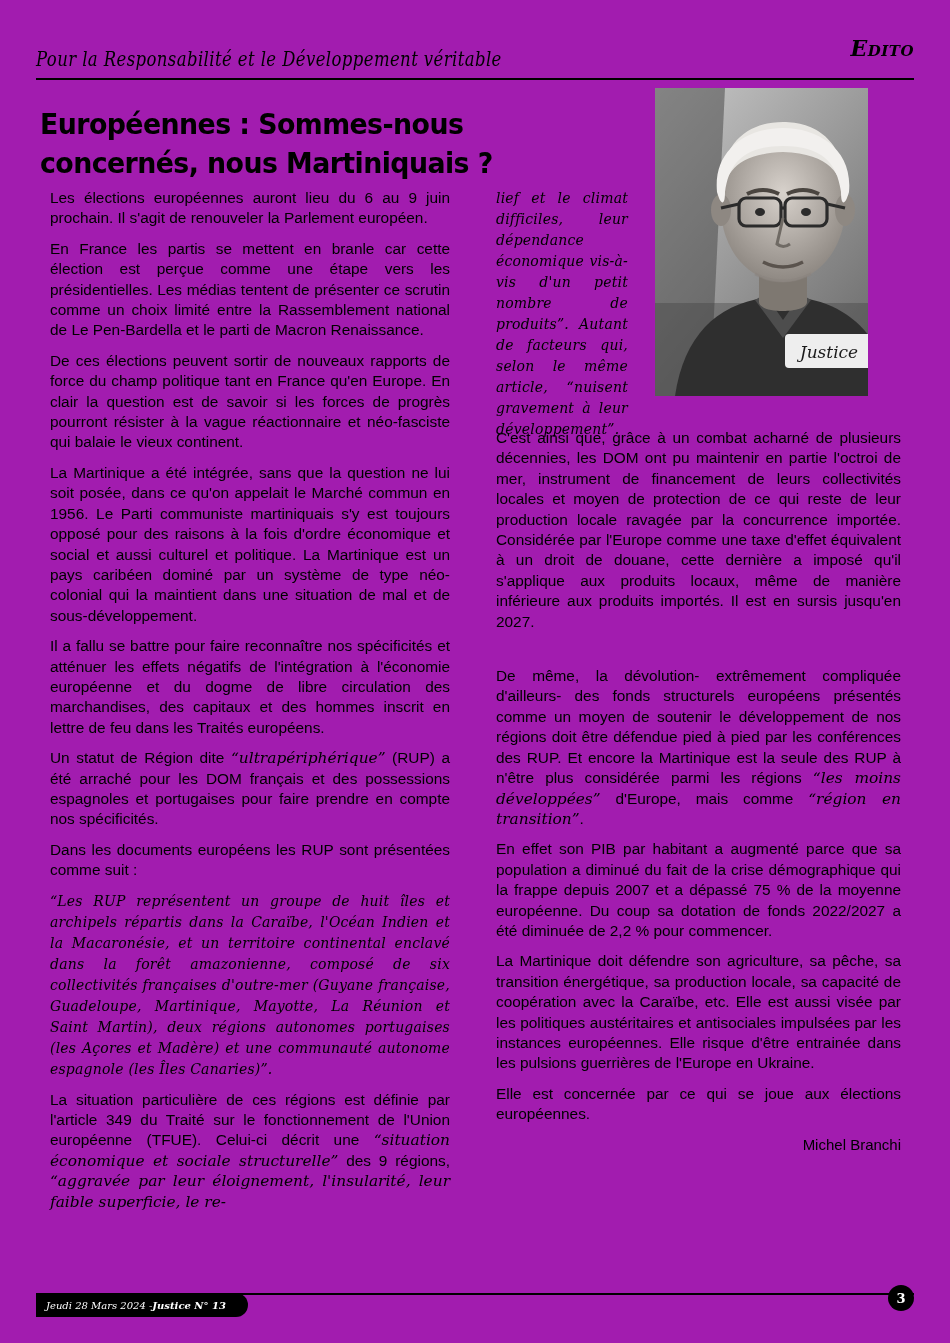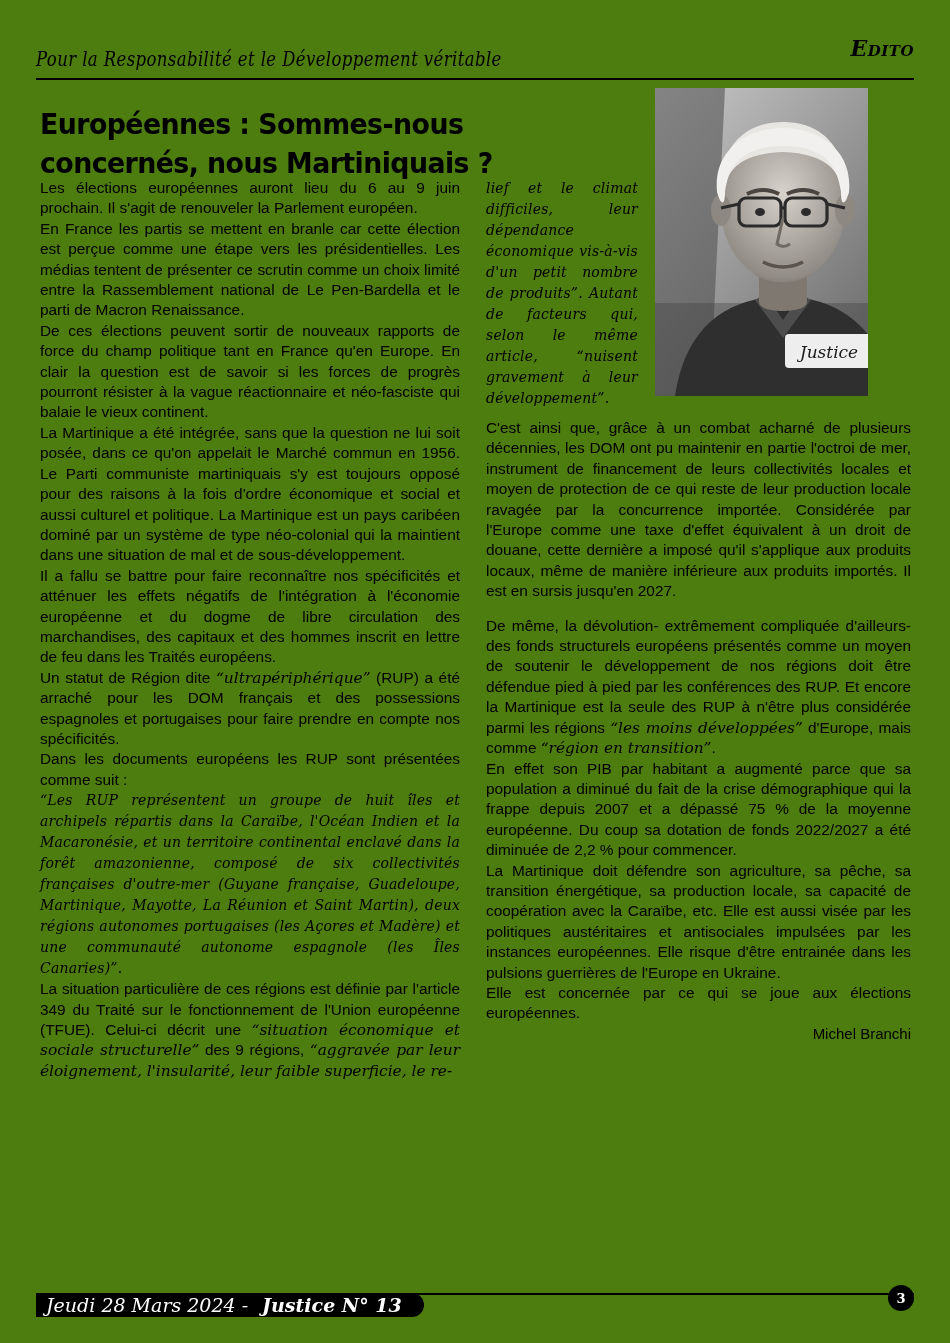--- a/index.html
+++ b/index.html
@@ -13,21 +13,21 @@
     font-family: "Liberation Sans", sans-serif;
     color: #000;
     position: relative;
     overflow: hidden;
   }
   .page {
     position: absolute;
     left: 0; top: 0;
     width: 950px;
     height: 1343px;
-    background: #4d7c0f;
+    background: #a21caf;
     box-sizing: border-box;
   }
   
   .header {
     position: absolute;
     left: 36px;
     top: 36px;
     right: 36px;
     height: 42px;
     border-bottom: 2px solid #000;
@@ -96,21 +96,21 @@
     left: 486px;
     top: 178px;
     width: 152px;
   }
   .col-right {
     left: 486px;
     top: 418px;
     width: 425px;
   }
   .col p {
-    margin: 0;
+    margin: 10px;
   }
   .script {
     font-family: "DejaVu Serif", serif;
     font-style: italic;
     font-size: 14px;
     line-height: 1.5;
     letter-spacing: 0.2px;
   }
   .inline-script {
     font-family: "DejaVu Serif", serif;
@@ -136,25 +136,25 @@
     left: 0;
     top: -2px;
     height: 24px;
     padding: 0 22px 0 10px;
     background: #000;
     color: #fff;
     border-radius: 0 12px 12px 0;
     display: flex;
     align-items: center;
     font-family: "DejaVu Serif", serif;
-    font-size: 19px;
+    font-size: 10px;
     font-style: italic;
     white-space: nowrap;
   }
-  .footer-pill b { font-weight: bold; margin-left: 14px;}
+  .footer-pill b { font-weight: bold; margin-left: 0;}
   .footer-page {
     position: absolute;
     right: 0;
     top: -10px;
     width: 26px;
     height: 26px;
     border-radius: 50%;
     background: #000;
     color: #fff;
     display: flex;

